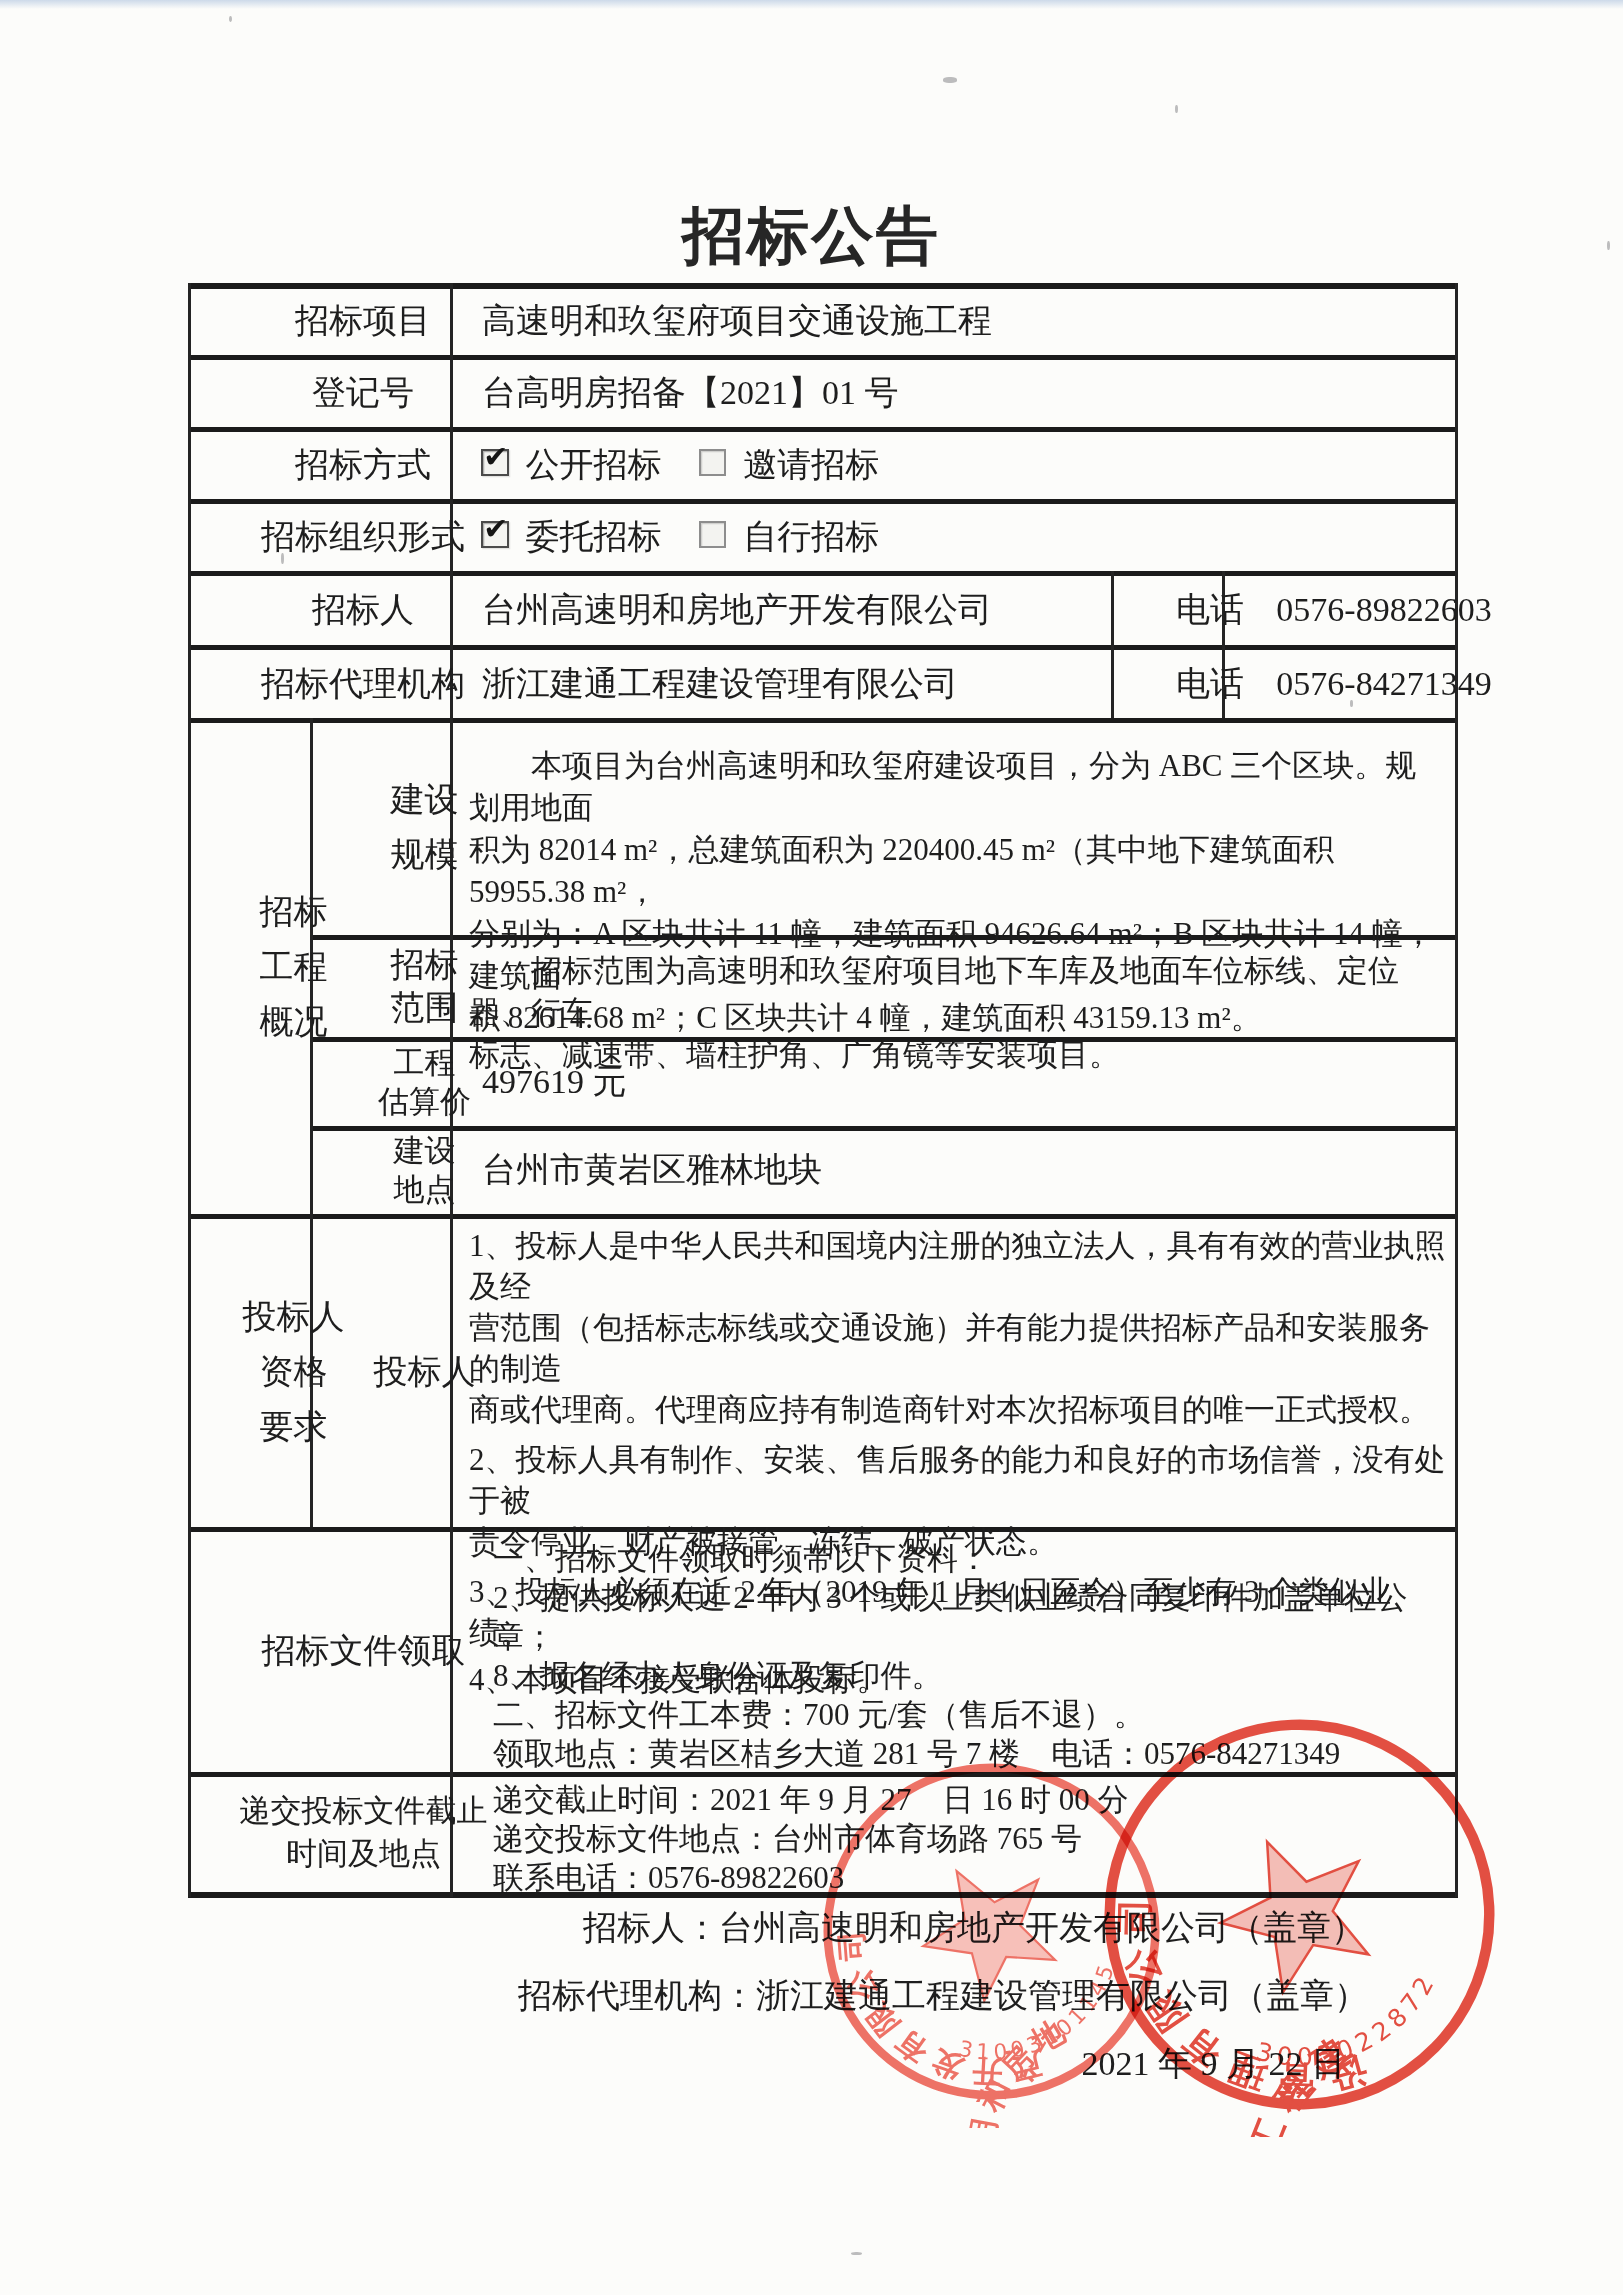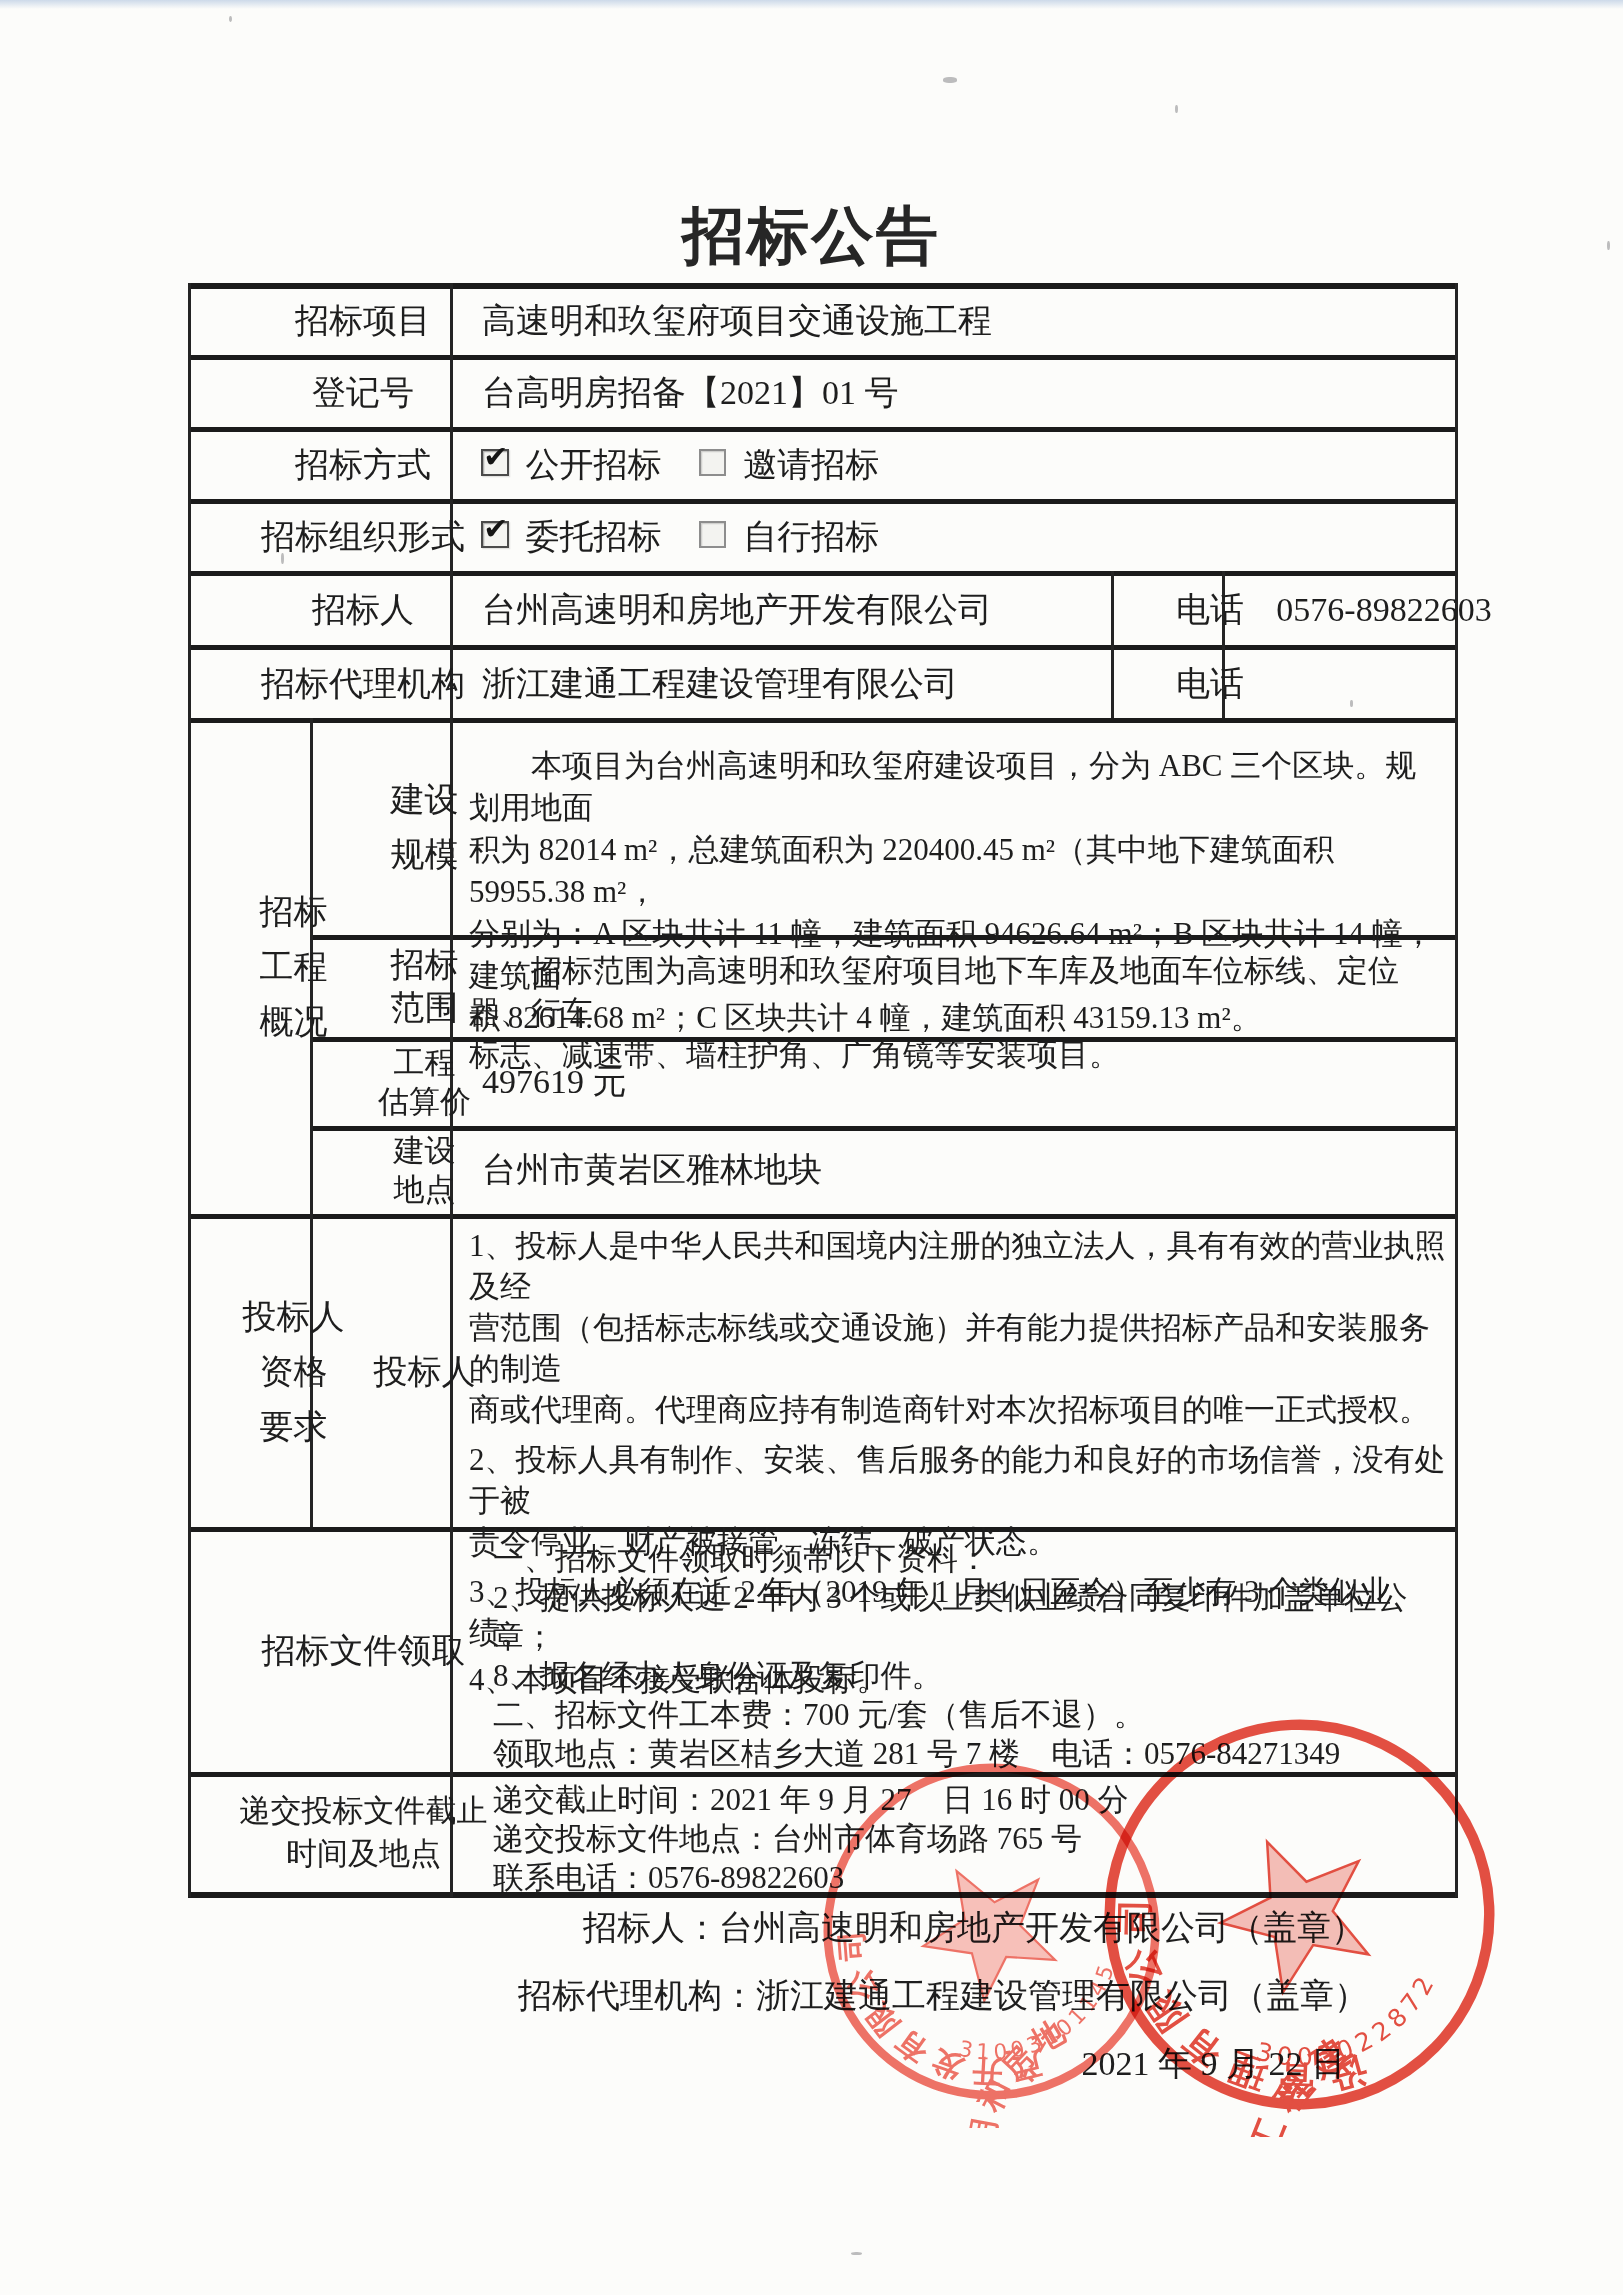--- a/index.html
+++ b/index.html
@@ -118,20 +118,21 @@
   </div>
 
   <div class="cell center lab" style="left:188px;top:575px;width:262px;height:69px;">招标人</div>
   <div class="cell val" style="left:482px;top:575px;width:615px;height:69px;">台州高速明和房地产开发有限公司</div>
   <div class="cell center lab" style="left:1113px;top:575px;width:106px;height:69px;">电话</div>
   <div class="cell center val" style="left:1225px;top:575px;width:230px;height:69px;">0576-89822603</div>
 
   <div class="cell center lab" style="left:188px;top:649px;width:262px;height:69px;">招标代理机构</div>
   <div class="cell val" style="left:482px;top:649px;width:615px;height:69px;">浙江建通工程建设管理有限公司</div>
   <div class="cell center lab" style="left:1113px;top:649px;width:106px;height:69px;">电话</div>
+  <div class="cell center val" style="left:1225px;top:649px;width:230px;height:69px;">0576-84271349</div>
 
   <div class="cell center lab3 pre" style="left:190px;top:723px;width:119px;height:487px;">招标
 工程
 概况</div>
 
   <div class="cell center lab3 pre" style="left:312px;top:723px;width:137px;height:207px;">建设
 规模</div>
   <div class="cell topalign par" style="left:469px;top:745px;width:975px;height:183px;">　　本项目为台州高速明和玖玺府建设项目，分为 ABC 三个区块。规划用地面
 积为 82014 m²，总建筑面积为 220400.45 m²（其中地下建筑面积 59955.38 m²，
 分别为：A 区块共计 11 幢，建筑面积 94626.64 m²；B 区块共计 14 幢，建筑面

